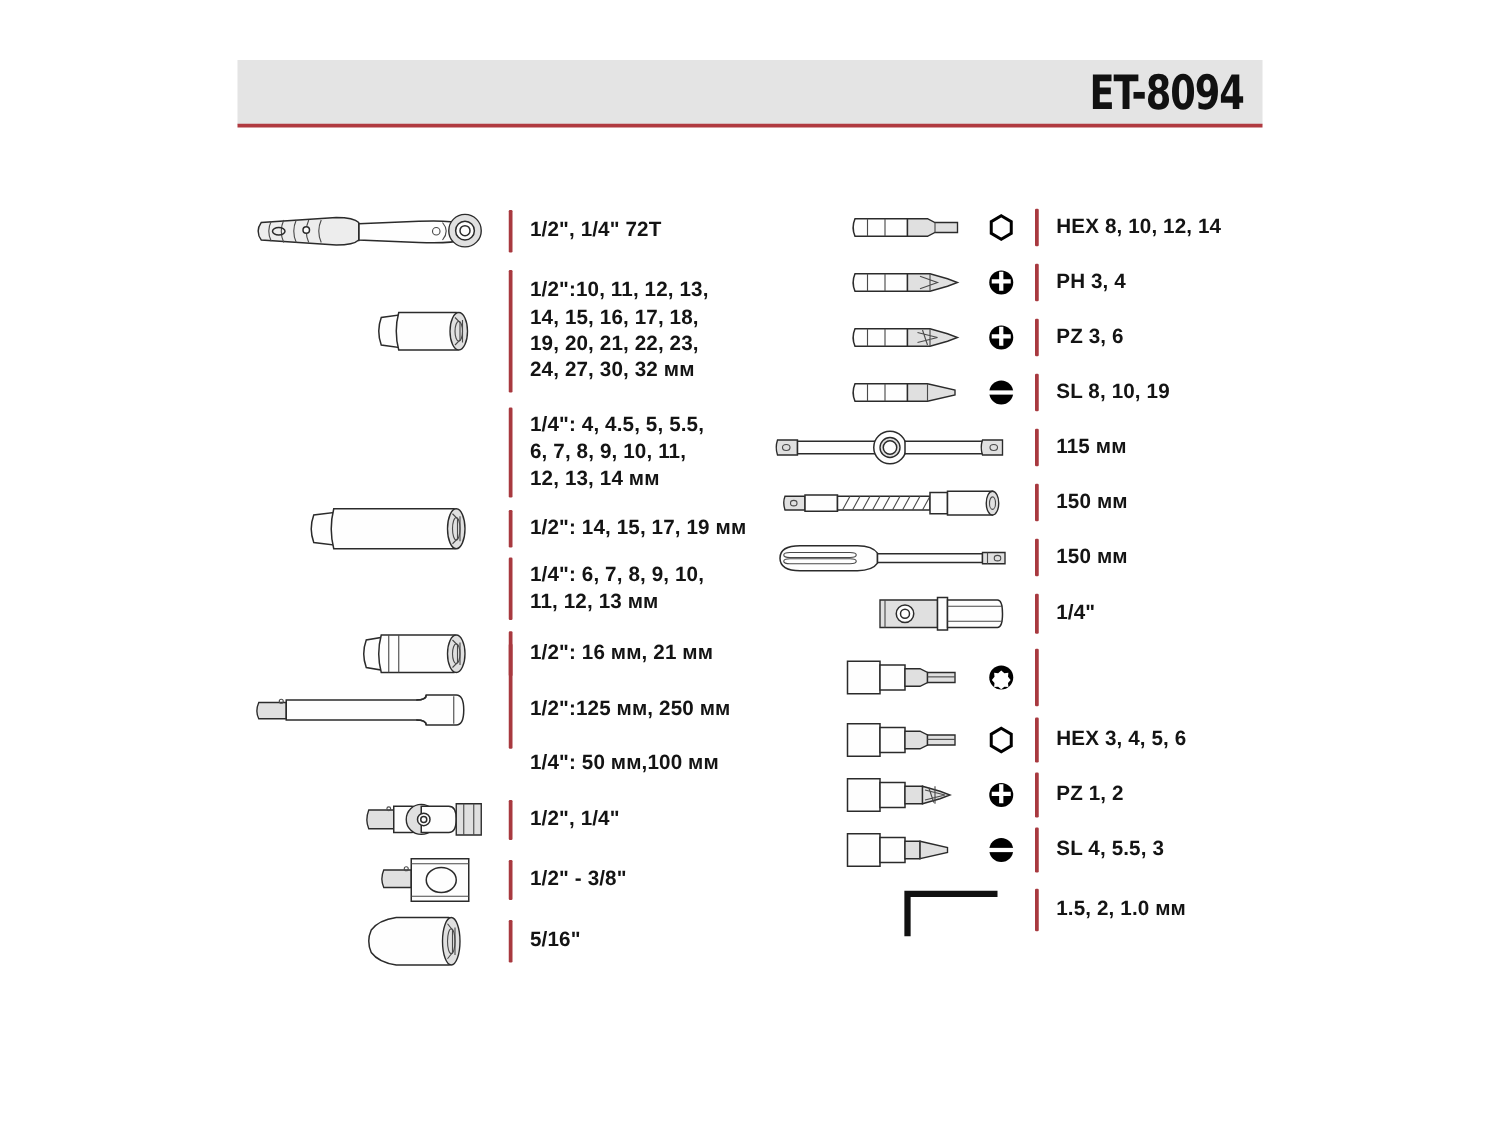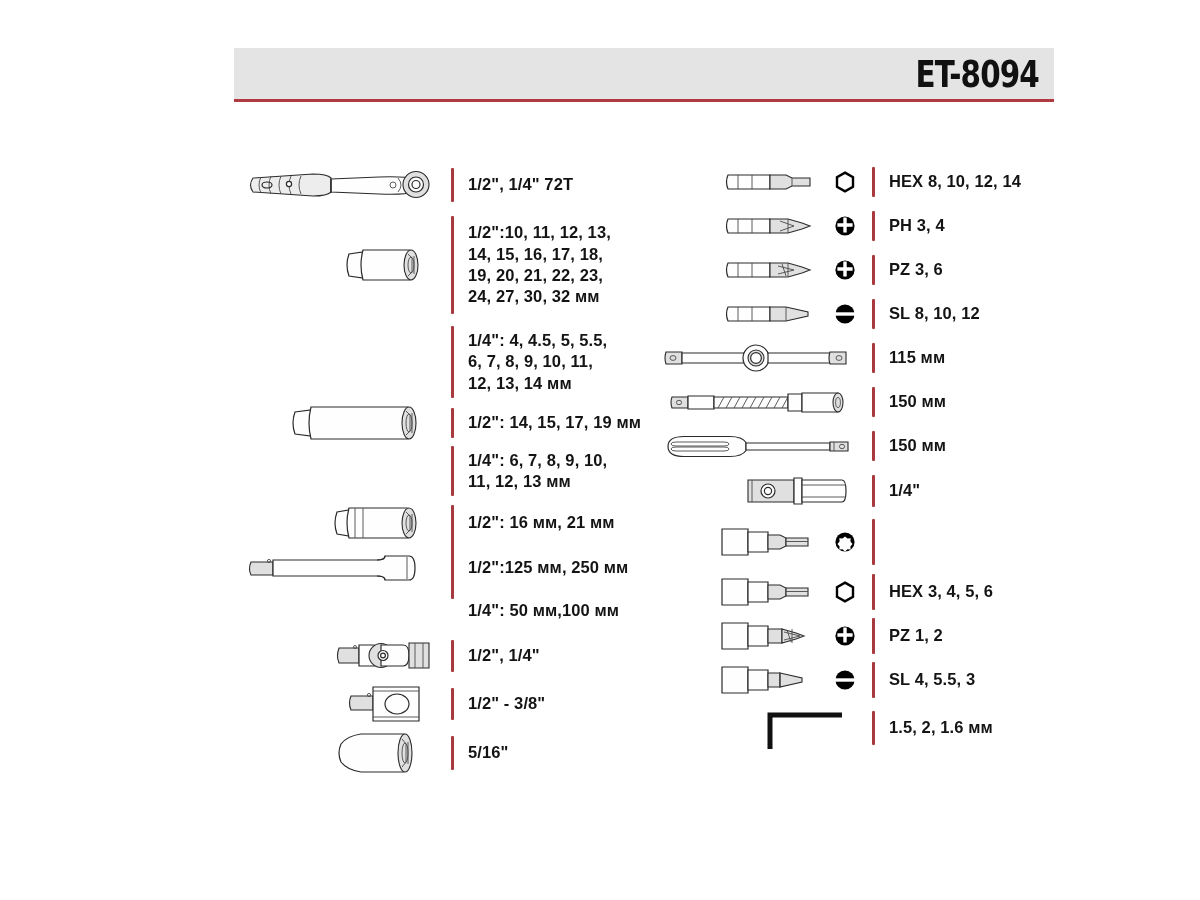--- a/index.html
+++ b/index.html
@@ -1,21 +1,21 @@
 <!DOCTYPE html>
 <html><head>
 <meta charset="utf-8">
 <style>
   html,body{margin:0;padding:0;}
   body{
     width:1200px;height:900px;background:#fff;
     font-family:"Liberation Sans","DejaVu Sans",sans-serif;
     overflow:hidden;position:relative;
   }
-  .page{position:absolute;inset:0;margin-left:44px;}
+  .page{position:absolute;inset:0;}
 
   
   .header{
     position:absolute;left:190px;top:48px;width:820px;height:52px;
     background:#e4e4e4;display:flex;align-items:center;justify-content:flex-end;
   }
   .header-code{
     font-family:"DejaVu Sans Condensed","Liberation Sans",sans-serif;
     font-weight:bold;font-size:38px;color:#111;letter-spacing:-1px;
     padding-right:18px;transform:scaleX(.86);transform-origin:right center;
@@ -293,21 +293,21 @@
           <path class="ln-t" d="M68 8 l0 14"></path>
         </svg>
         <div class="glyph">
           <svg width="24" height="24" viewBox="0 0 24 24">
             <circle class="blk" cx="12" cy="12" r="9.6"></circle>
             <rect class="wht" x="1.6" y="10.3" width="20.8" height="3.4"></rect>
           </svg>
         </div>
       </div>
       <div class="divider" style="height:30px"></div>
-      <div class="label">SL 8, 10, 12</div>
+      <div class="label">SL 8, 10, 19</div>
     </div>
 
     <div class="row" style="height:44px">
       <div class="art">
         <svg width="200" height="34" viewBox="0 0 200 34">
           <path class="fillgg" d="M4 11 l16 0 0 12 -16 0 q-2 -6 0 -12 z"></path>
           <ellipse class="ln-t" cx="11" cy="17" rx="3" ry="2.4"></ellipse>
           <path class="fillw" d="M20 12 l62 0 0 10 -62 0 z"></path>
           <circle class="fillw" cx="94" cy="17" r="13"></circle>
           <circle class="fillgg" cx="94" cy="17" r="8"></circle>
@@ -450,18 +450,18 @@
       <div class="label">SL 4, 5.5, 3</div>
     </div>
 
     <div class="row" style="height:52px">
       <div class="art">
         <svg width="110" height="46" viewBox="0 0 110 46">
           <path fill="none" stroke="#111" stroke-width="5" stroke-linecap="butt" stroke-linejoin="miter" d="M18 44 L18 10 L90 10"></path>
         </svg>
       </div>
       <div class="divider" style="height:34px"></div>
-      <div class="label">1.5, 2, 1.6 мм</div>
+      <div class="label">1.5, 2, 1.0 мм</div>
     </div>
 
   </div>
 
 </div>
 
 </body></html>

